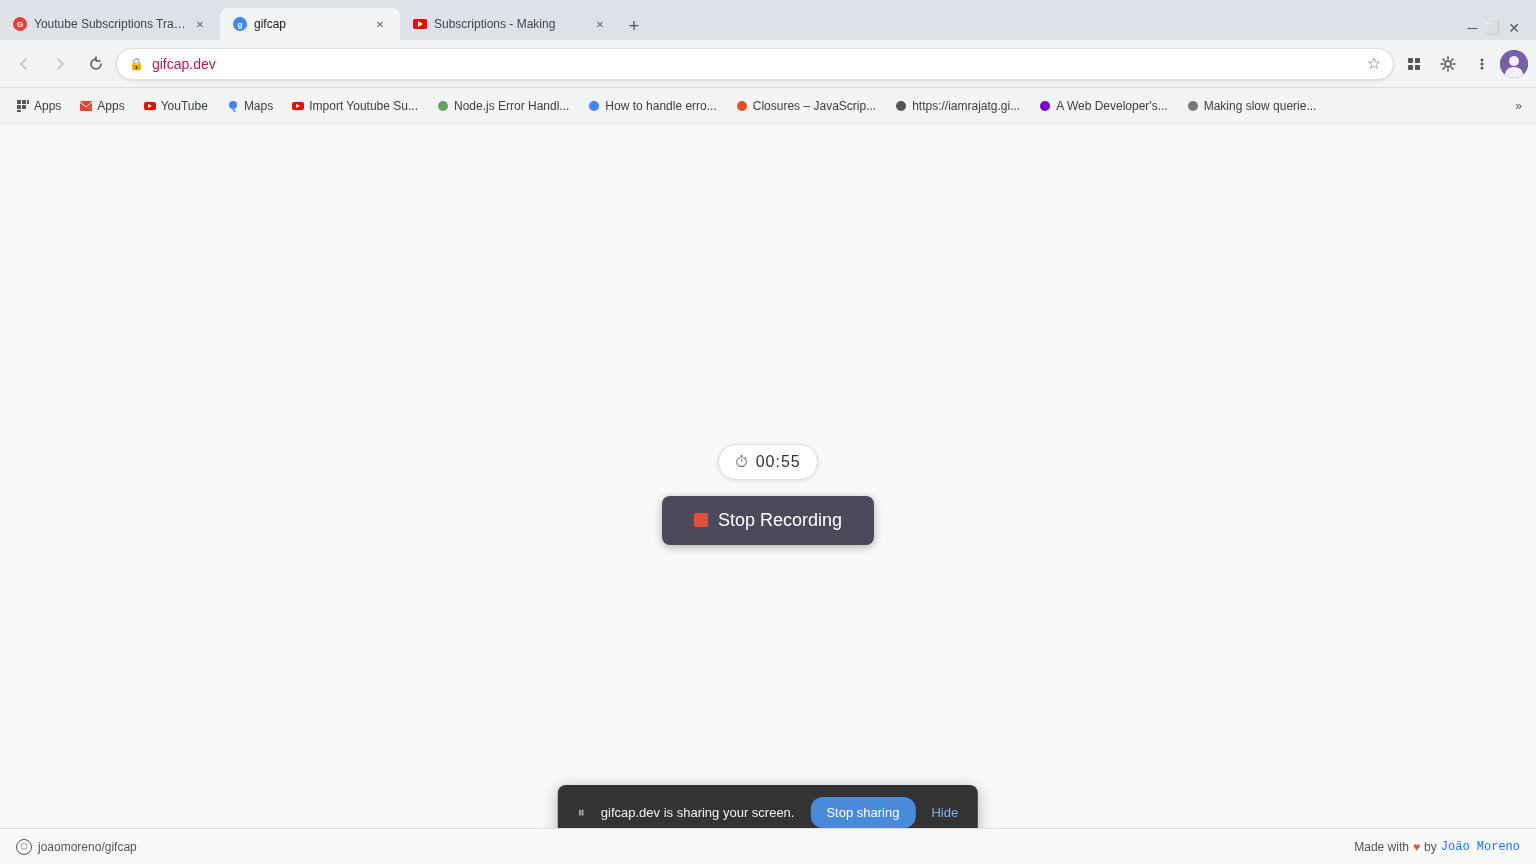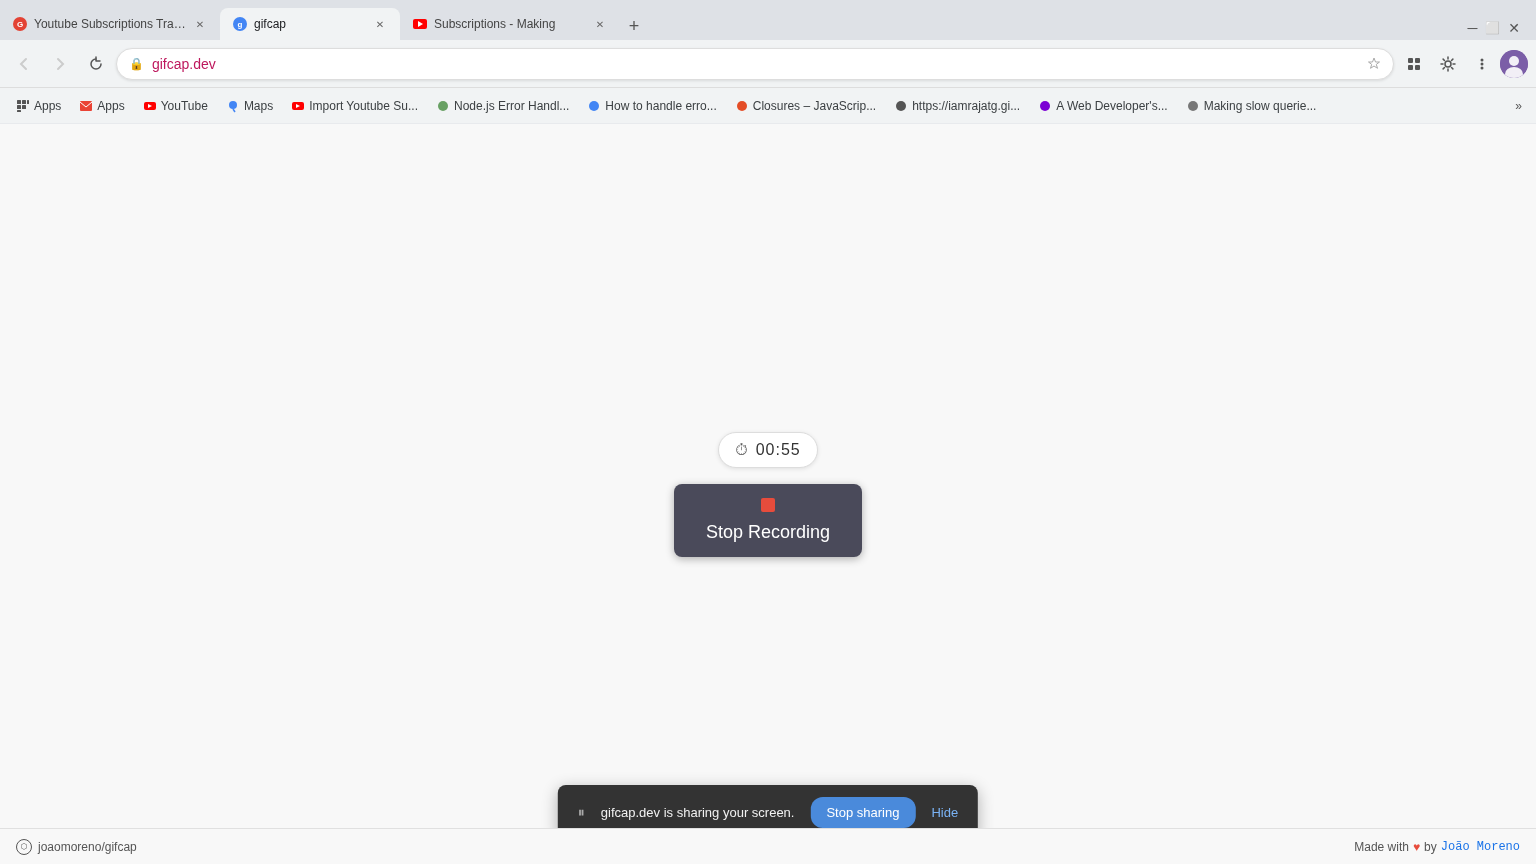--- a/index.html
+++ b/index.html
@@ -35,21 +35,21 @@
     .bookmark-item { display: flex; align-items: center; gap: 4px; padding: 4px 8px; border-radius: 4px; cursor: pointer; font-size: 12px; color: #3c4043; white-space: nowrap; }
     .bookmarks-more { padding: 4px 6px; cursor: pointer; color: #555; font-size: 12px; margin-left: auto; }
 
     
     .page-content { flex: 1; background: #f8f8f8; position: relative; display: flex; align-items: center; justify-content: center; overflow: hidden; }
 
     
     .recording-container { display: flex; flex-direction: column; align-items: center; gap: 16px; }
     .timer-display { display: flex; align-items: center; gap: 8px; background: white; border: 1px solid #ddd; border-radius: 20px; padding: 8px 16px; font-size: 16px; color: #333; box-shadow: 0 1px 4px rgba(0,0,0,0.1); }
     .timer-icon { font-size: 16px; color: #555; }
-    .stop-recording-btn { display: flex; align-items: center; gap: 10px; background: #4a4a5a; color: white; border: none; border-radius: 8px; padding: 14px 32px; font-size: 18px; cursor: pointer; font-weight: 500; box-shadow: 0 2px 8px rgba(0,0,0,0.3); flex-direction: column; }
+    .stop-recording-btn { display: flex; align-items: center; gap: 10px; background: #4a4a5a; color: white; border: none; border-radius: 8px; padding: 14px 32px; font-size: 18px; cursor: pointer; font-weight: 500; box-shadow: 0 2px 8px rgba(0,0,0,0.3); }
     .stop-icon { width: 14px; height: 14px; background: #e74c3c; border-radius: 2px; flex-shrink: 0; }
 
     
     .sharing-bar { position: absolute; bottom: 24px; left: 50%; transform: translateX(-50%); background: #333; color: white; border-radius: 8px; padding: 12px 20px; display: flex; align-items: center; gap: 16px; font-size: 14px; box-shadow: 0 4px 16px rgba(0,0,0,0.3); white-space: nowrap; }
     .sharing-pause-icon { font-size: 14px; color: #aaa; }
     .sharing-text { color: #f1f1f1; font-size: 13px; }
     .stop-sharing-btn { background: #4a8adb; color: white; border: none; border-radius: 12px; padding: 8px 16px; cursor: pointer; font-size: 13px; font-weight: 500; }
     .hide-btn { background: transparent; color: #7ab3f5; border: none; cursor: pointer; font-size: 13px; }
 
     

